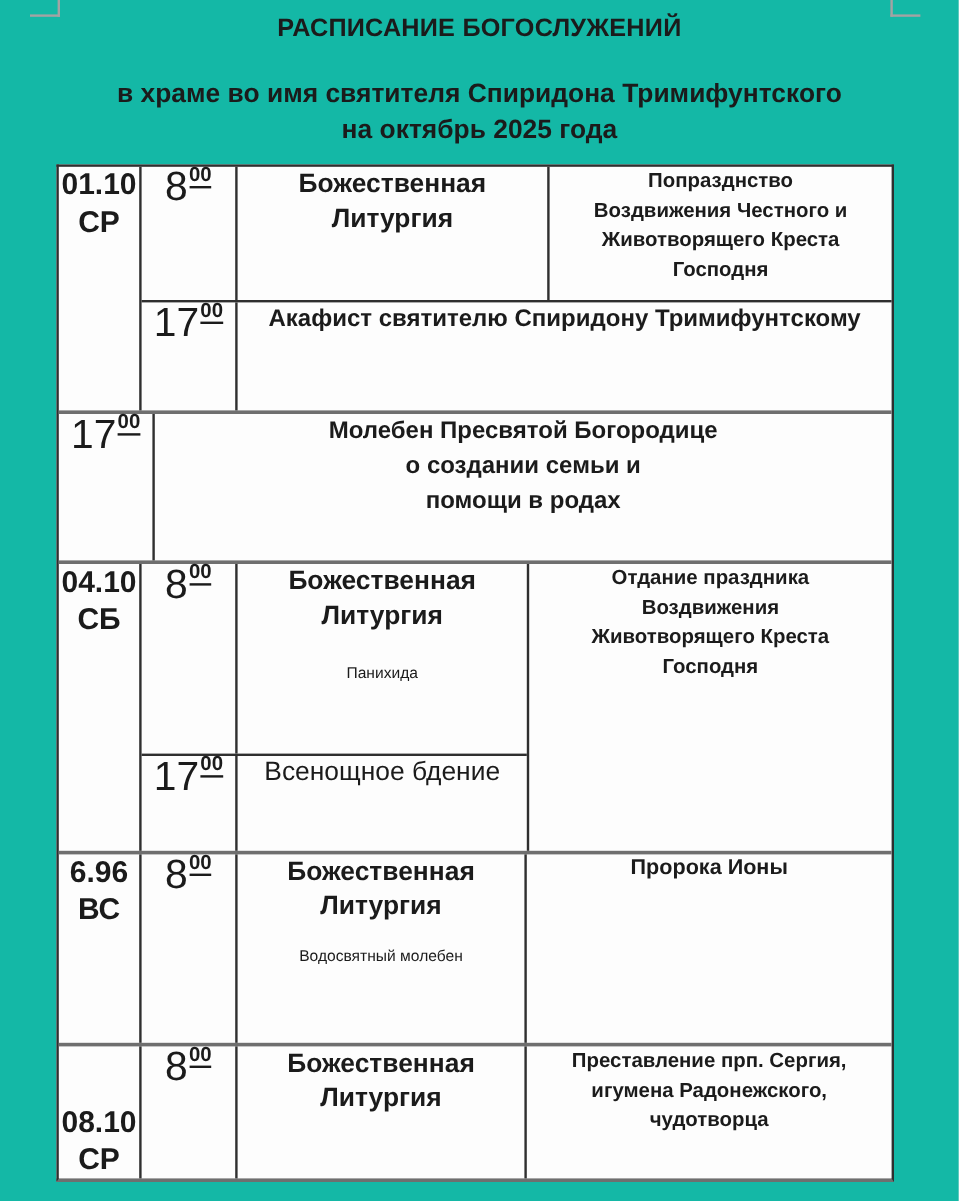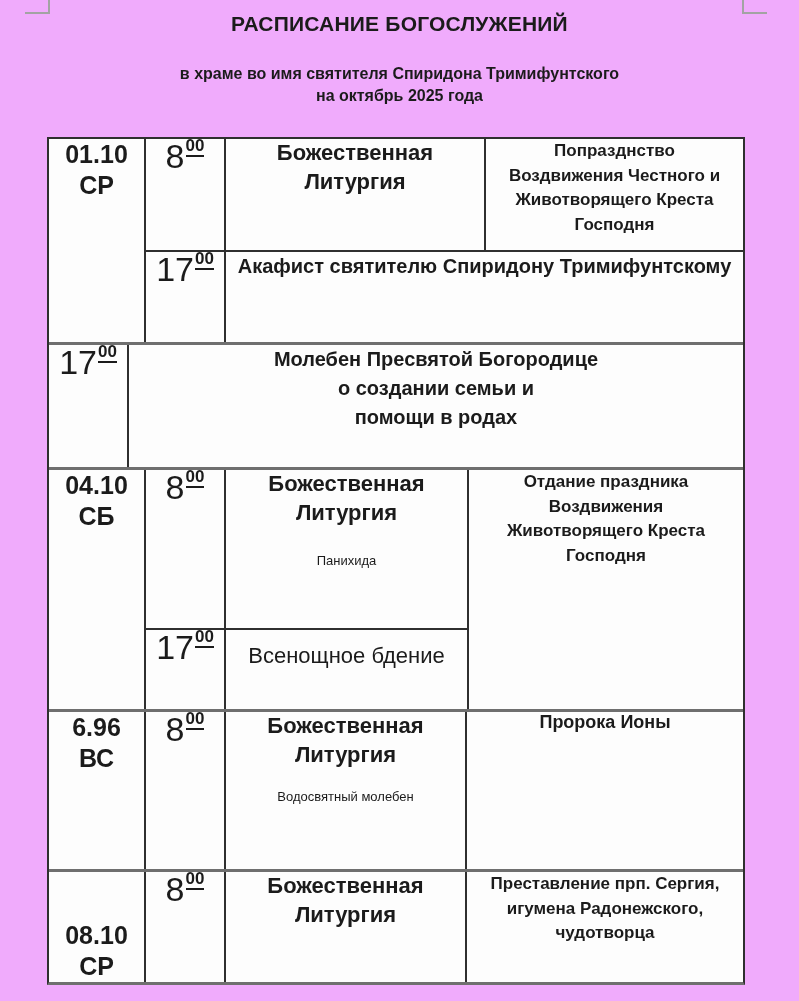--- a/index.html
+++ b/index.html
@@ -1,63 +1,63 @@
 <!DOCTYPE html>
 <html><head>
 <meta charset="utf-8">
 <style>
   html,body{margin:0;padding:0;background:#e9e9e9;}
   .page{
-    position:relative; width:799px; height:1001px; background:#f0abfc;
+    position:relative; width:799px; height:1001px; background:#14b8a6;
     overflow:hidden; font-family:"Liberation Sans","DejaVu Sans",sans-serif;
     color:#1b1b1b;
   }
   .ml{white-space:pre-line;}
   
   .corner{position:absolute; top:0; height:12px; width:23px;}
   .corner-left{left:25px; border-right:2px solid #a3a3a3; border-bottom:2px solid #a3a3a3;}
   .corner-right{left:742px; border-left:2px solid #a3a3a3; border-bottom:2px solid #a3a3a3;}
   
   header{padding-top:12px; text-align:center;}
   h1{margin:0 0 27px 0; font-size:21px; font-weight:700; letter-spacing:.2px;}
-  h2{margin:0; font-size:16px; font-weight:700; line-height:1.35;}
+  h2{margin:0; font-size:22px; font-weight:700; line-height:1.35;}
   
   .table{
     position:absolute; left:47px; top:137px; width:698px;
     box-sizing:border-box;
     border:2px solid #2f2f2f; border-bottom:3px solid #6f6f6f;
     background:#fdfdfd;
   }
   .row{display:flex; box-sizing:border-box;}
   .row + .row{border-top:3px solid #6f6f6f;}
   .cell{
     box-sizing:border-box; display:flex; flex-direction:column;
     align-items:center; justify-content:flex-start; text-align:center;
   }
   .vline{border-right:2px solid #2f2f2f;}
   .lline{border-left:2px solid #2f2f2f;}
   .stack{display:flex; flex-direction:column; flex:1; box-sizing:border-box;}
   .subrow{display:flex; box-sizing:border-box;}
   .subrow.divided{border-top:2px solid #2f2f2f;}
-  .date{width:97px; font-size:25px; font-weight:700; line-height:1.25;}
+  .date{width:69px; font-size:25px; font-weight:700; line-height:1.25;}
   .date.top{justify-content:flex-end; padding-top:5px;}
   .time{width:80px;}
   .time-wrap{display:flex; flex-direction:row; align-items:flex-start; justify-content:center;}
   .hour{font-size:34px; font-weight:400; line-height:1;}
   .min{
     display:inline-block; font-size:17px; font-weight:700; line-height:1;
     margin-left:1px; transform:translateY(-2px);
     border-bottom:2px solid #1b1b1b; padding-bottom:1px;
   }
   .svc-r1{width:260px;}
   .svc{width:241px;}
   .feast-cell{flex:1;}
   .service-main{font-size:22px; font-weight:700; line-height:1.3;}
   .service-note{font-size:13px; font-weight:400; margin-top:26px;}
-  .service-single{font-size:22px; font-weight:400;margin-top:13px;}
+  .service-single{font-size:22px; font-weight:400;}
   .merged-cell{flex:1;}
   .merged-strong{font-size:20px; font-weight:600; line-height:1.45;}
   .feast-text{font-size:17px; font-weight:600; line-height:1.45;}
   .feast-big{font-size:18px; font-weight:600;}
 </style>
 </head>
 <body>
 
 <div class="page">
 

